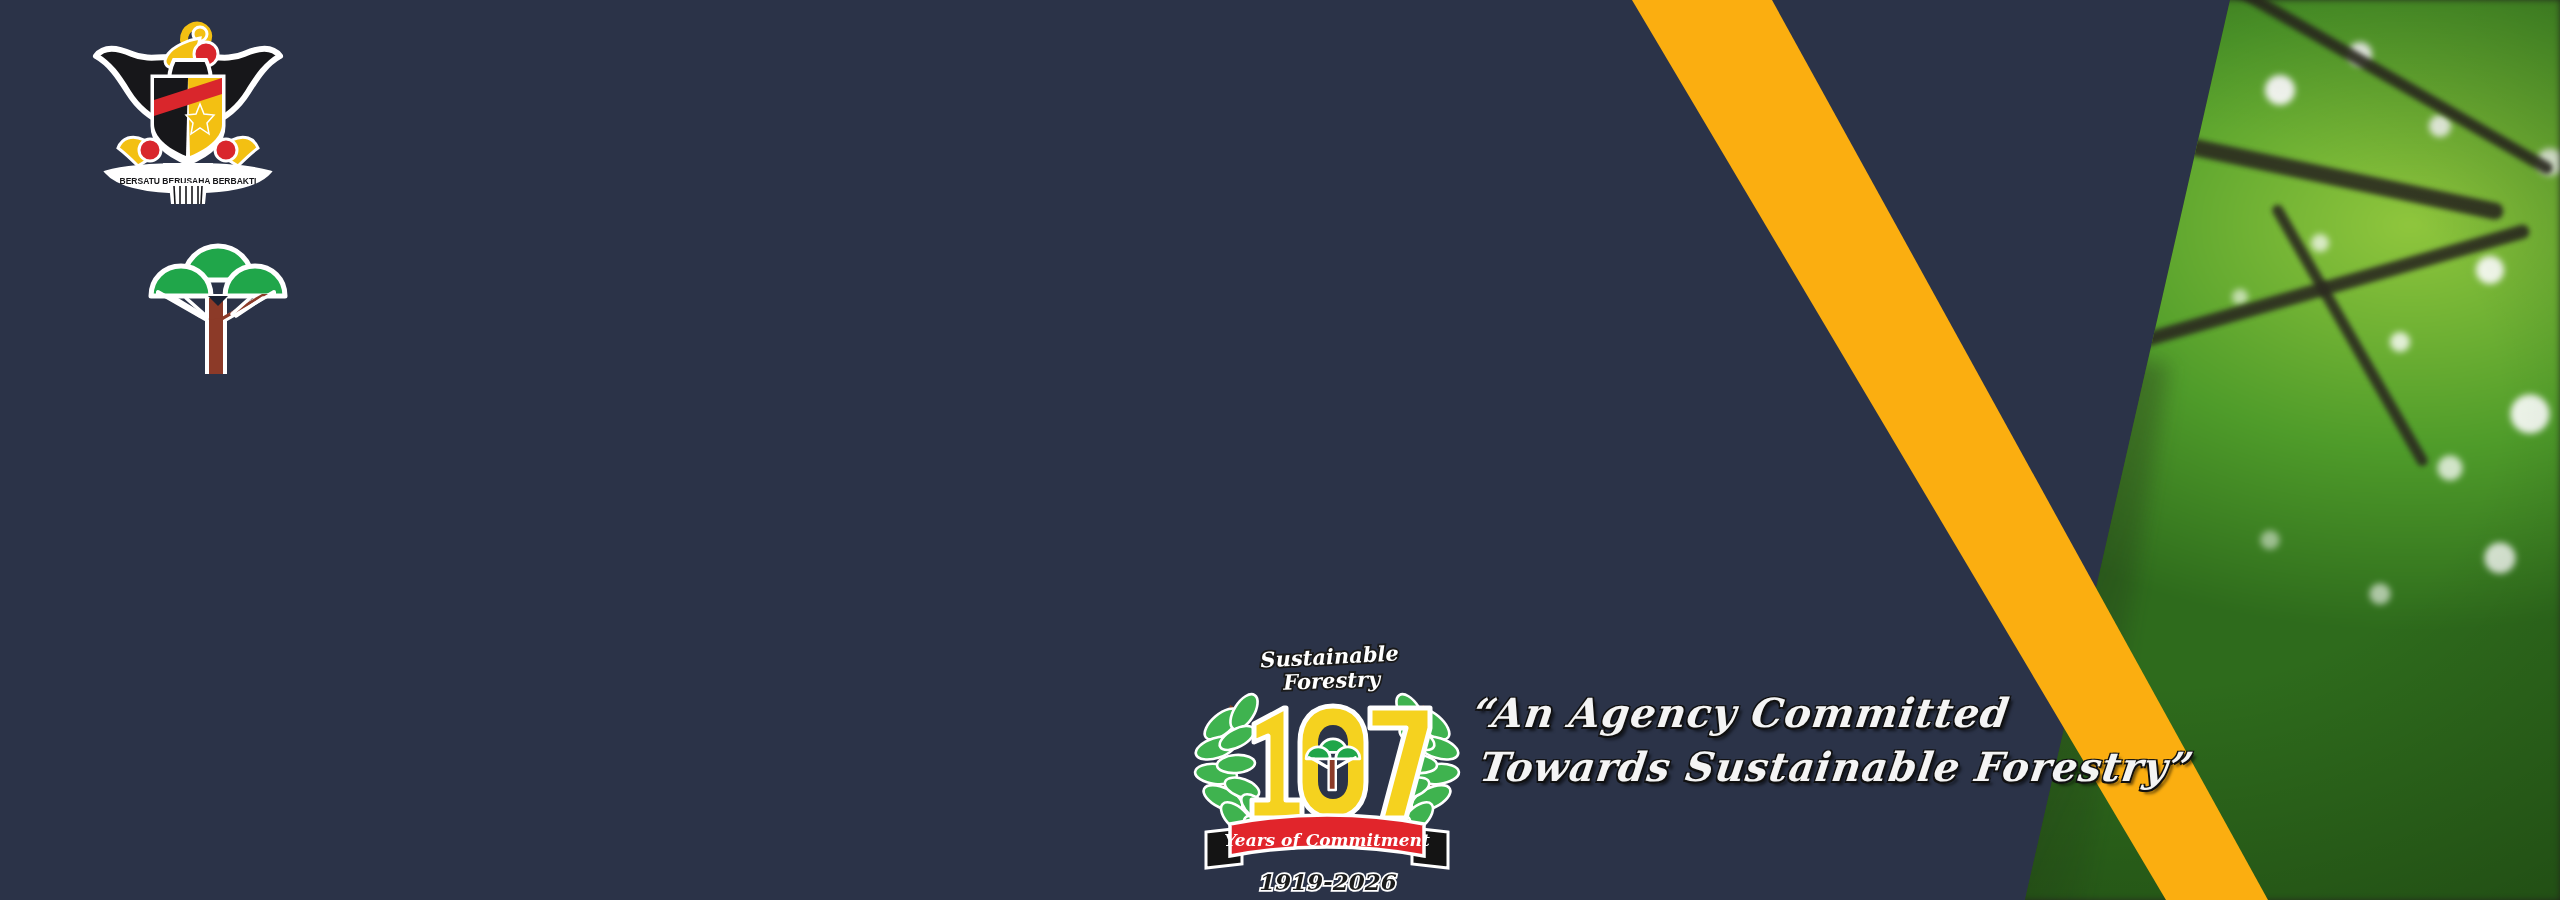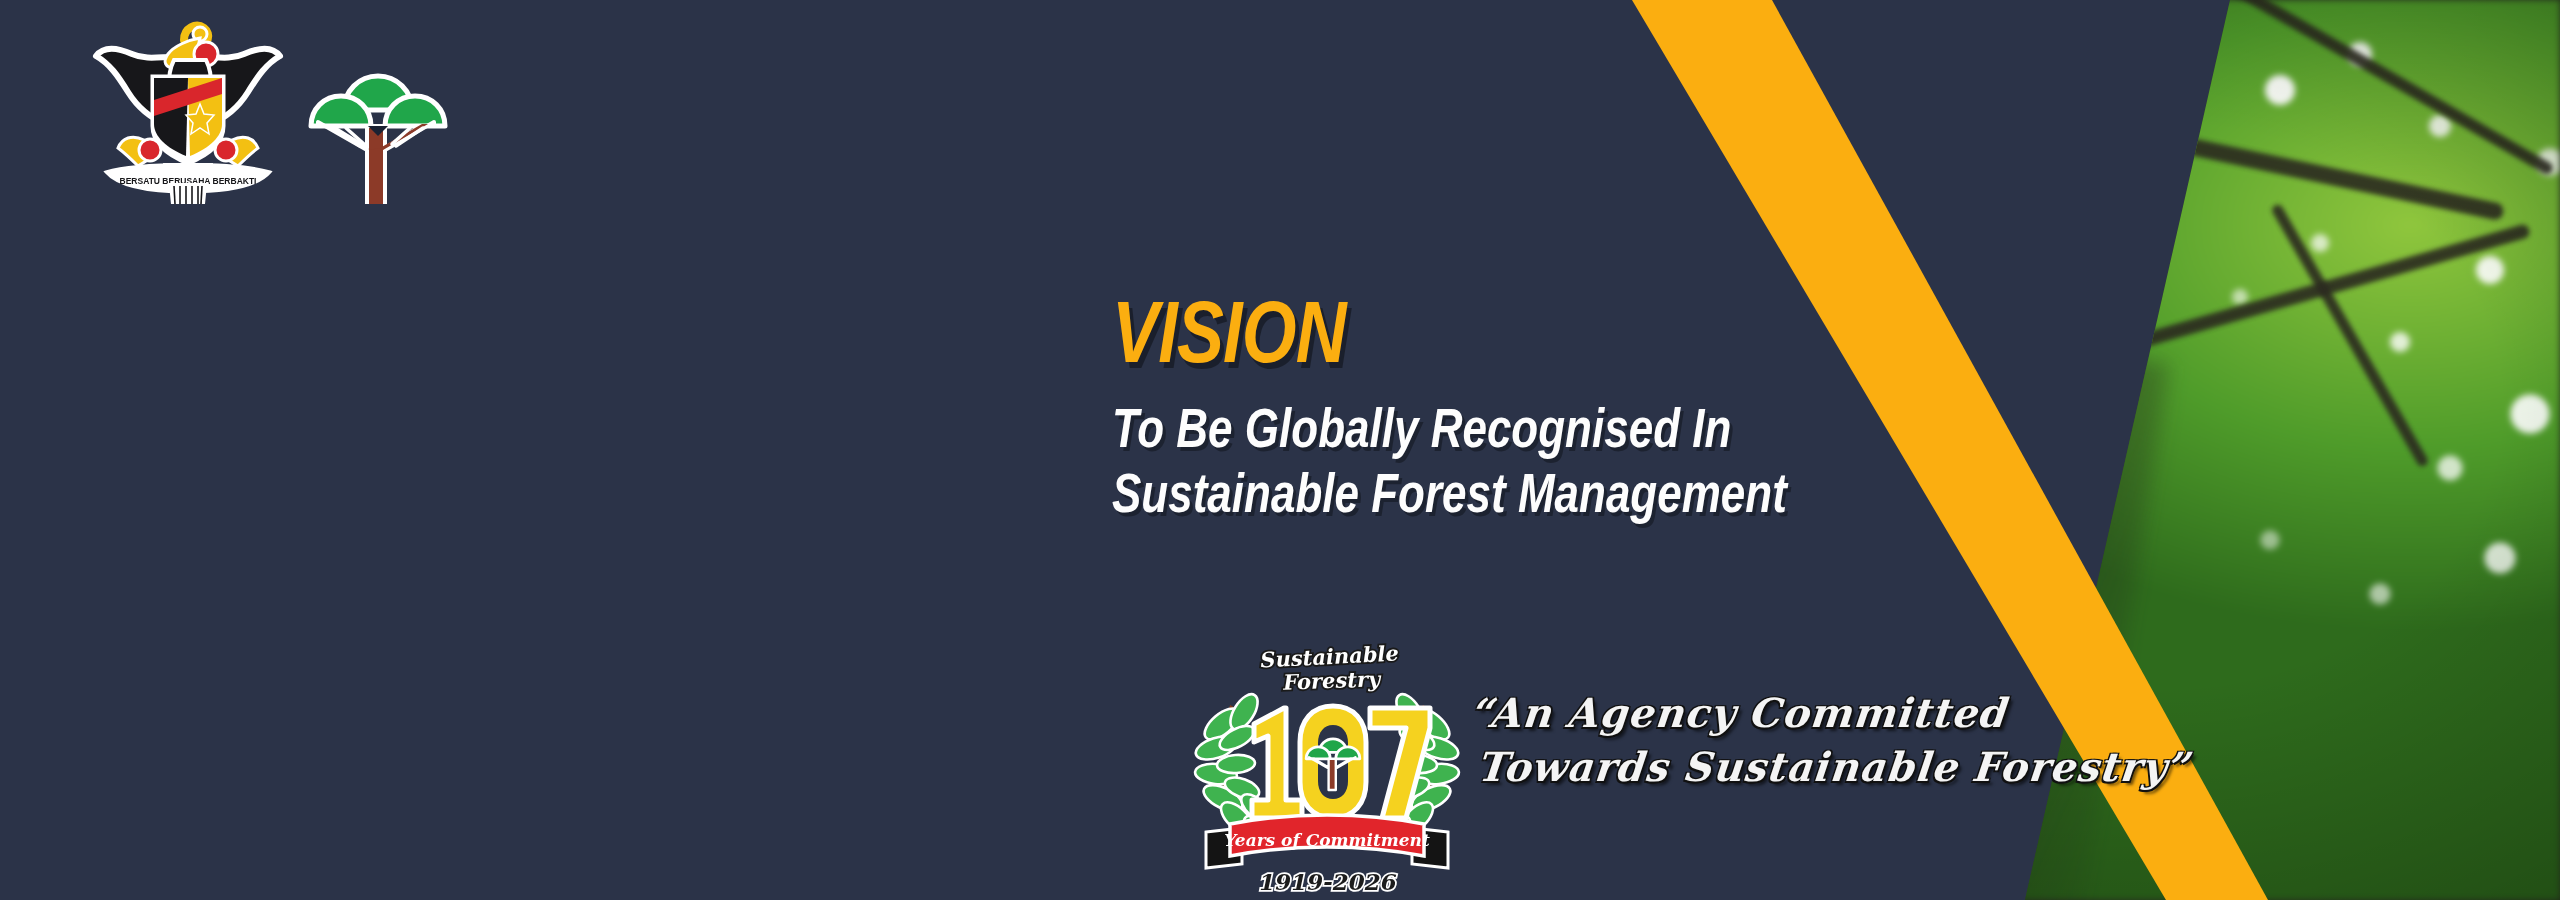--- a/index.html
+++ b/index.html
@@ -75,21 +75,21 @@
 
   
   .band{
     position:absolute; top:0; left:0;
     width:2560px; height:900px;
     background:#FBAE10;
     clip-path: polygon(1632px 0, 1772px 0, 2268px 900px, 2166px 900px);
   }
 
   
-  .logos{ position:absolute; left:88px; top:14px; display:flex; align-items:flex-end; gap:20px; }
+  .logos{ position:absolute; left:88px; top:14px; display:flex; align-items:flex-end; gap:20px;flex-direction:column; }
 
   
   .crest{ position:relative; width:200px; height:190px; }
   .crest svg{ display:block; width:200px; height:190px; }
 
   
   .treelogo{ position:relative; width:140px; height:150px; }
   .treelogo svg{ display:block; width:140px; height:150px; }
 
   
@@ -239,27 +239,20 @@
           <line x1="38" y1="74" x2="56" y2="90"></line>
           <line x1="115" y1="74" x2="88" y2="92"></line>
           <line x1="102" y1="74" x2="84" y2="90"></line>
         </g>
         <path d="M60 72 L80 72 L70 82 Z" fill="#1b2233"></path>
       </svg>
     </div>
   </div>
 
 
-  <div class="col" id="vision-col">
-    <div class="kicker">VISION</div>
-    <div class="stmt">
-      <span class="ln">To Be Globally Recognised In</span>
-      <span class="ln">Sustainable Forest Management</span>
-    </div>
-  </div>
 
   <div id="emblem">
     <svg viewBox="0 0 270 268" xmlns="http://www.w3.org/2000/svg">
 
       <g>
         <path d="M40 78 C 20 118 26 172 62 208" fill="none" stroke="#7A3B1E" stroke-width="4"></path>
         <g fill="#3FB34F" stroke="#ffffff" stroke-width="2.6">
           <ellipse cx="30" cy="96" rx="21" ry="10" transform="rotate(-40 30 96)"></ellipse>
           <ellipse cx="24" cy="120" rx="21" ry="10" transform="rotate(-18 24 120)"></ellipse>
           <ellipse cx="24" cy="146" rx="21" ry="10" transform="rotate(6 24 146)"></ellipse>

